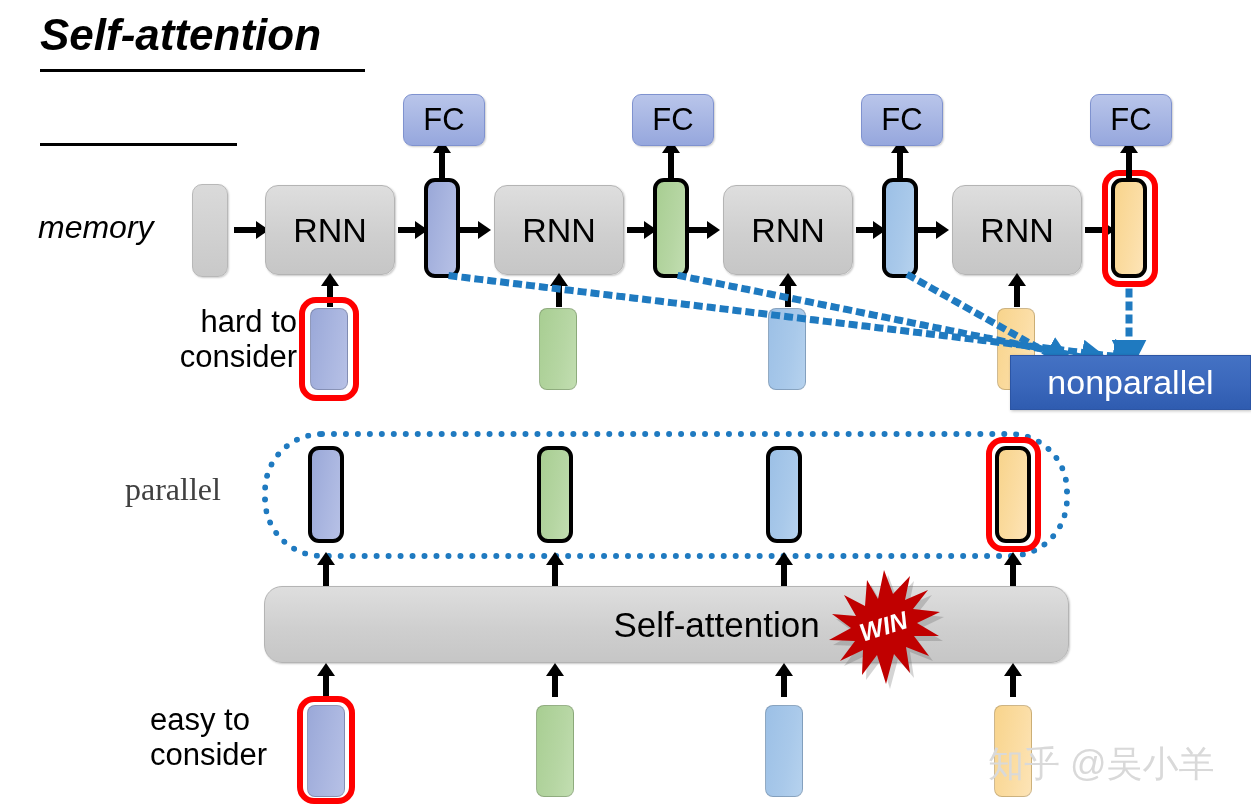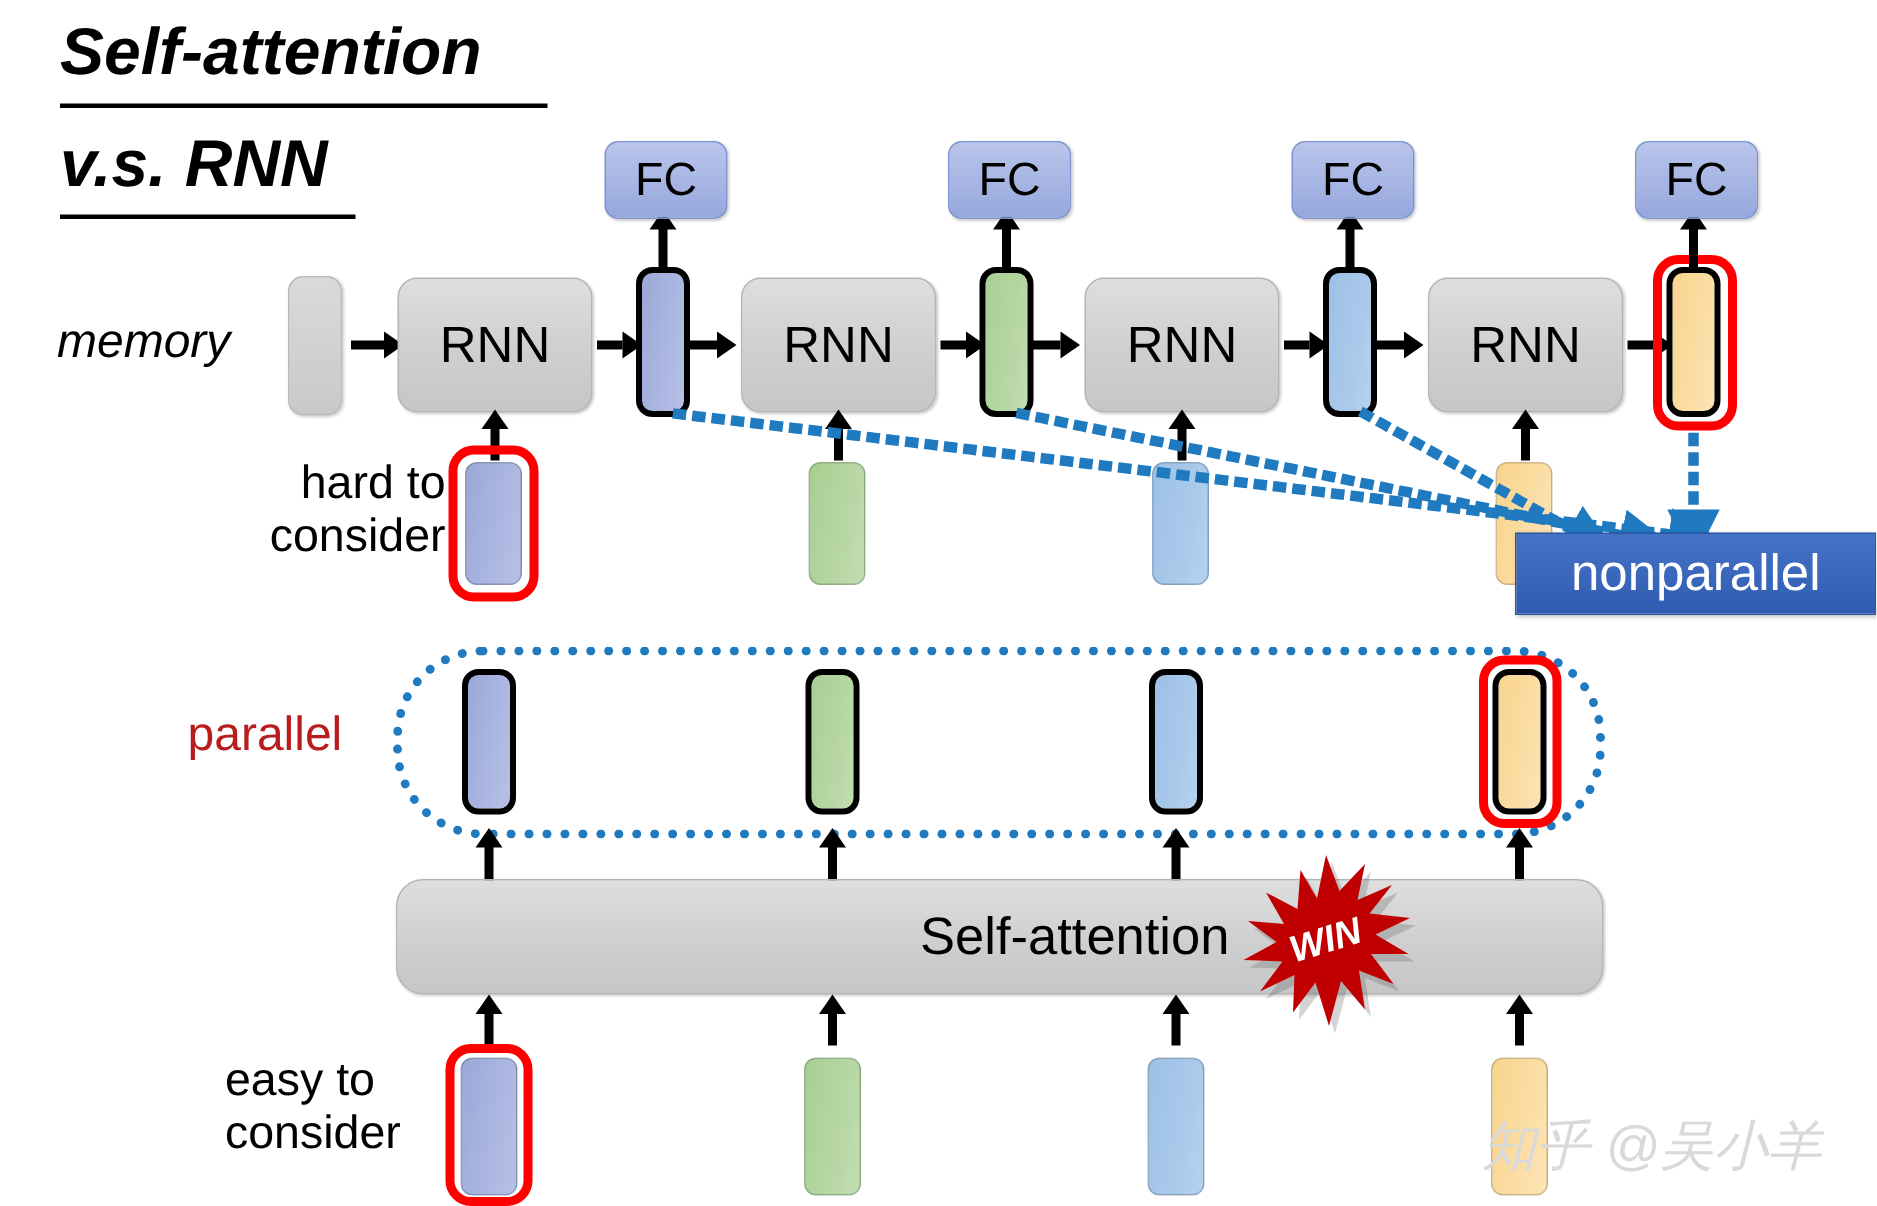--- a/index.html
+++ b/index.html
@@ -31,21 +31,21 @@
     background: #000000;
     height: 3px;
   }
 
   
   .label {
     color: #000000;
     white-space: nowrap;
     line-height: 1.12;
   }
-  .label-blue { color: #b91c1c; }
+  .label-blue { color: #404040; font-family: Liberation Serif, serif; }
 
   
   .grey-box {
     border-radius: 13px;
     background: linear-gradient(180deg,#dedede 0%,#cfcfcf 55%,#c6c6c6 100%);
     border: 1px solid #b4b4b4;
     box-shadow: 1px 1px 2px rgba(0,0,0,0.22);
     display: flex;
     align-items: center;
     justify-content: center;
@@ -128,39 +128,37 @@
     justify-content: center;
     color: #ffffff;
     box-sizing: border-box;
   }
 
   
   .watermark {
     color: #d9d9d9;
     white-space: nowrap;
     font-weight: 500;
-    font-style: italic;
   }
 
   svg.ov { position:absolute; left:0; top:0; pointer-events:none; }
   .win-text {
     font-weight: bold;
     font-style: italic;
     fill: #ffffff;
   }
 </style>
 </head>
 <body>
 
 <div id="stage">
 
   <div class="abs title-line" style="left:40px; top:13px; font-size:44px;">Self-attention</div>
   <div class="abs title-rule" style="left:40px; top:69px; width:325px;"></div>
 
-  <div class="abs title-line" style="left:40px; top:88px; font-size:44px;">v.s. RNN</div>
   <div class="abs title-rule" style="left:40px; top:143px; width:197px;"></div>
 
   <div class="abs label" style="left:38px; top:210px; font-size:32px;font-style:italic;">memory</div>
 
   <div class="abs memory-slab" style="left:192px; top:184px; width:36px; height:93px;"></div>
 
   <div class="abs arrow-shaft-h" style="left:234px; top:227px; width:22px;"></div>
   <div class="abs arrow-head-r" style="left:256px; top:221px;"></div>
 
   <div class="abs grey-box" style="left:265px; top:185px; width:130px; height:90px; font-size:34px;">RNN</div>

